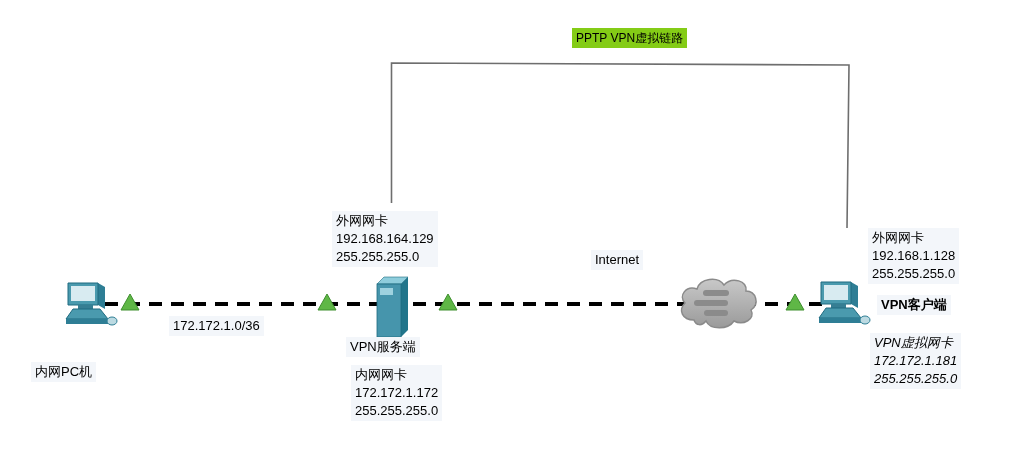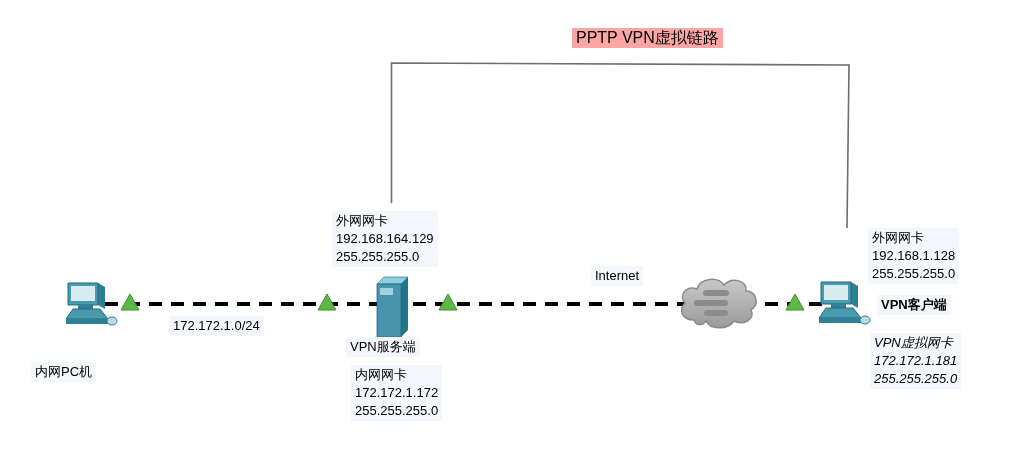--- a/index.html
+++ b/index.html
@@ -14,21 +14,21 @@
   .lbl{
     position:absolute;
     z-index:2;
     font-size:13px;
     line-height:18px;
     color:#000000;
     white-space:pre-line;
     background:#f3f6fa;
     padding:1px 4px;
   }
-  .lbl.title{font-size:16px;background:#fca5a5;}
+  .lbl.title{font-size:12px;background:#84cc16;}
 </style>
 </head>
 <body>
 
 <div id="canvas">
 
   <svg id="gfx" viewBox="0 0 1024 450" xmlns="http://www.w3.org/2000/svg">
     <defs>
       <linearGradient id="cloudGrad" x1="0" y1="0" x2="0" y2="1">
         <stop offset="0" stop-color="#c8c8c8"></stop>
@@ -82,27 +82,27 @@
       <ellipse cx="48" cy="38" rx="5" ry="4" fill="#bcdae2" stroke="#2e7e95" stroke-width="1"></ellipse>
     </g>
   </svg>
 
   <div class="lbl title" style="left:572px;top:28px;">PPTP VPN虚拟链路</div>
 
   <div class="lbl" style="left:332px;top:211px;">外网网卡
 192.168.164.129
 255.255.255.0</div>
 
-  <div class="lbl" style="left:591px;top:266px;">Internet</div>
+  <div class="lbl" style="left:591px;top:250px;">Internet</div>
 
   <div class="lbl" style="left:868px;top:228px;">外网网卡
 192.168.1.128
 255.255.255.0</div>
 
-  <div class="lbl" style="left:169px;top:316px;">172.172.1.0/24</div>
+  <div class="lbl" style="left:169px;top:316px;">172.172.1.0/36</div>
 
   <div class="lbl" style="left:346px;top:337px;">VPN服务端</div>
 
 
   <div class="lbl" style="left:877px;top:295px;font-weight:bold;">VPN客户端</div>
 
   <div class="lbl" style="left:351px;top:365px;">内网网卡
 172.172.1.172
 255.255.255.0</div>
 

